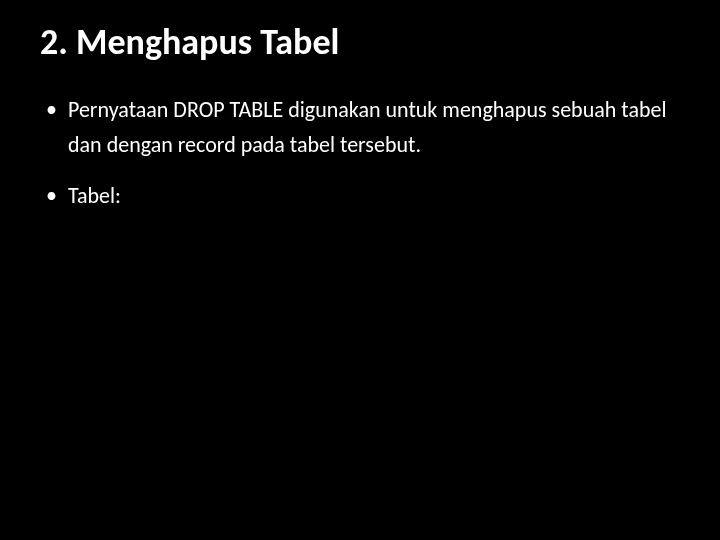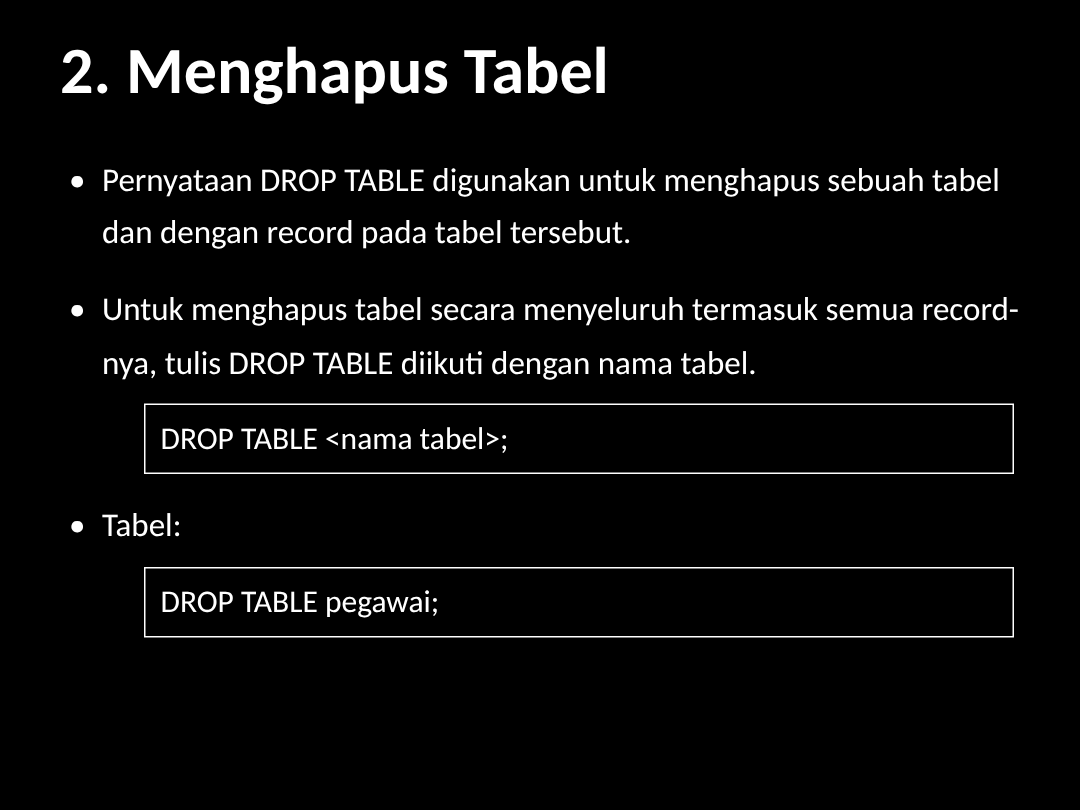--- a/index.html
+++ b/index.html
@@ -5,21 +5,21 @@
   html,body{margin:0;padding:0}
   body{
     width:720px;height:540px;
     background:#000;color:#fff;
     font-family:Calibri,Arial,sans-serif;
     box-sizing:border-box;
     padding:20px 40px 20px 40px;
     overflow:hidden;
   }
   .title{
-    font-size:44px;
+    font-size:36px;
     font-weight:700;
     margin:0 0 28px 0;
   }
   ul.slide{
     list-style:none;
     margin:0;padding:0;
     font-size:22px;
     line-height:1.6;
   }
   ul.slide>li{
@@ -49,20 +49,15 @@
 </head>
 <body>
 
 <h1 class="title">2. Menghapus Tabel</h1>
 
 <ul class="slide">
   <li class="bulleted">
     <span>Pernyataan DROP TABLE digunakan untuk menghapus sebuah tabel dan dengan record pada tabel tersebut.</span>
   </li>
   <li class="bulleted">
-    <span>Untuk menghapus tabel secara menyeluruh termasuk semua record-nya, tulis DROP TABLE diikuti dengan nama tabel.</span>
-    <span class="codebox">DROP TABLE &lt;nama tabel&gt;;</span>
-  </li>
-  <li class="bulleted">
     <span>Tabel:</span>
-    <span class="codebox">DROP TABLE pegawai;</span>
   </li>
 </ul>
 
 </body></html>

